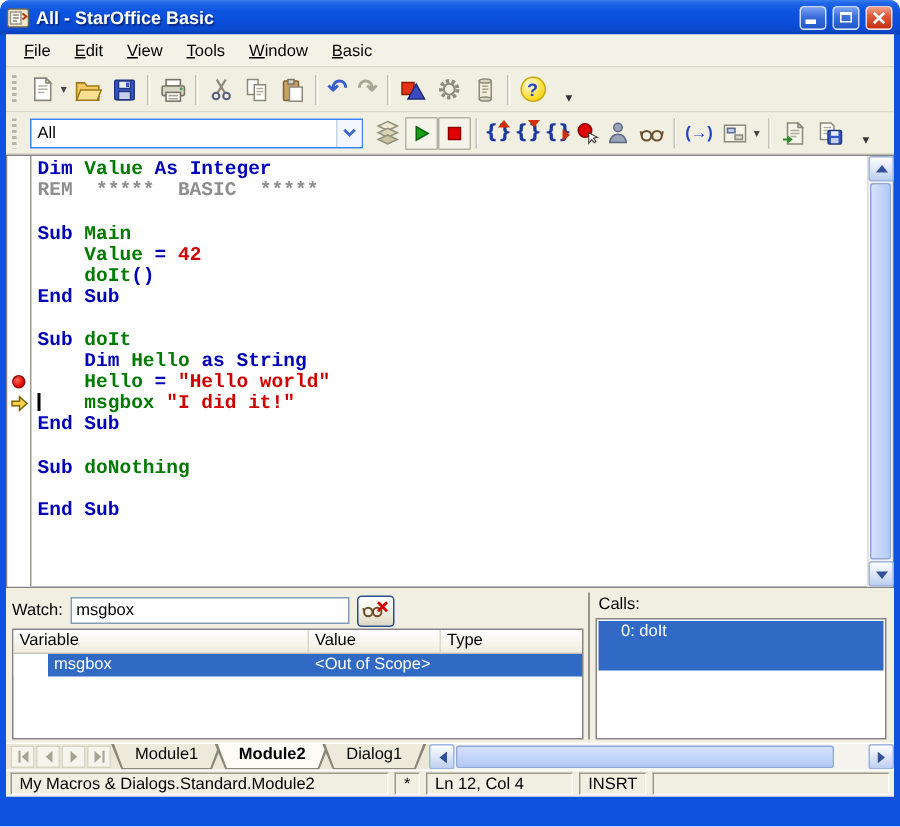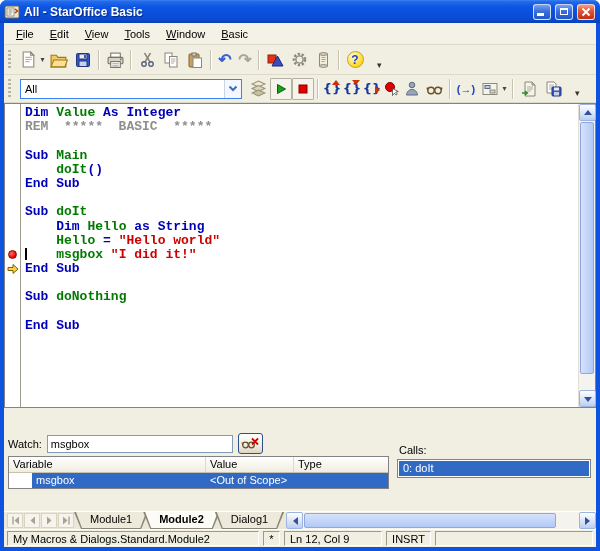--- a/index.html
+++ b/index.html
@@ -15,21 +15,21 @@
   .title-text{color:#fff;font-weight:bold;font-size:12px;flex:1;
     text-shadow:1px 1px 1px #09277E;white-space:nowrap;overflow:hidden;}
   .title-icon{width:16px;height:16px;flex:0 0 16px;}
   .cap-btn{width:18px;height:16px;border:1px solid rgba(255,255,255,.75);border-radius:3px;
     display:flex;align-items:center;justify-content:center;position:relative;}
   .cap-min,.cap-max{background:linear-gradient(180deg,#7AA2F2 0%,#3A6EDC 45%,#2257C8 100%);}
   .cap-close{background:linear-gradient(180deg,#F2A088 0%,#E0583A 40%,#C23010 100%);}
   .glyph-min{position:absolute;left:3px;bottom:3px;width:7px;height:3px;background:#fff;}
   .glyph-max{width:8px;height:7px;border:1px solid #fff;border-top-width:2px;}
 
-  .win-body{flex:1;margin:0 4px 4px;background:#F1EFE2;display:flex;flex-direction:column;min-height:0;min-width:0;}
+  .win-body{flex:1;margin:0 4px 20px;background:#F1EFE2;display:flex;flex-direction:column;min-height:0;min-width:0;}
 
   
   .menubar{height:22px;flex:0 0 22px;display:flex;align-items:center;padding-left:4px;
     background:#F4F2E6;border-bottom:1px solid #DEDACA;}
   .menu-item{display:inline-block;padding:3px 8px;cursor:default;}
   .menu-item::first-letter{text-decoration:underline;}
 
   
   .toolbar{display:flex;align-items:center;background:#F1EFE2;padding:2px 4px 2px 2px;
     border-bottom:1px solid #DEDACA;}
@@ -82,21 +82,21 @@
     background:linear-gradient(180deg,#FDFEFF,#D7E2F6 60%,#BCCEF0);
     display:flex;align-items:center;justify-content:center;}
   .v-thumb{margin:1px 1px;height:252px;border:1px solid #8FA8DC;border-radius:2px;
     background:linear-gradient(90deg,#D6E2FC,#B2C9F6);}
   .hscroll{margin-left:auto;width:310px;height:17px;display:flex;background:#F4F3EE;}
   .h-thumb{margin:1px 1px;width:252px;border:1px solid #8FA8DC;border-radius:2px;
     background:linear-gradient(180deg,#D6E2FC,#B2C9F6);}
   .h-track{flex:1;}
 
   
-  .bottom{height:103px;flex:0 0 103px;display:flex;background:#F1EFE2;padding:3px 2px 2px 4px;align-items:center;}
+  .bottom{height:103px;flex:0 0 103px;display:flex;background:#F1EFE2;padding:3px 2px 2px 4px;}
   .watch-panel{width:381px;flex:0 0 381px;display:flex;flex-direction:column;}
   .watch-row{height:24px;flex:0 0 24px;display:flex;align-items:center;gap:5px;}
   .watch-input{width:186px;height:18px;border:1px solid #7F9DB9;font:11px "Liberation Sans",sans-serif;padding:1px 3px;}
   .watch-btn{width:25px;height:21px;border:1px solid #2F4E8C;border-radius:3px;
     background:linear-gradient(180deg,#FFFFFF,#F1EFE4 55%,#DDD6C4);
     display:flex;align-items:center;justify-content:center;}
   .wtable{flex:1;border:1px solid #848284;background:#fff;display:flex;flex-direction:column;overflow:hidden;}
   .wt-head{height:16px;flex:0 0 16px;display:flex;background:linear-gradient(180deg,#FFFFFF,#F0EDE0);
     border-bottom:1px solid #C5C2B2;}
   .wt-hcell{padding:1px 0 0 4px;border-right:1px solid #DCD9CA;}
@@ -104,21 +104,21 @@
   .wt-row{height:15px;flex:0 0 15px;display:flex;}
   .wt-row.selected .wt-cell{background:#316AC5;color:#fff;}
   .wt-lead{width:23px;flex:0 0 23px;background:#fff;}
   .wt-cell{padding:1px 0 0 4px;}
   .wt-cell.wt-c1b{width:174px;flex:0 0 174px;}
   .bottom-divider{width:8px;flex:0 0 8px;
     background:linear-gradient(90deg,transparent 3px,#9A9788 3px,#9A9788 4px,transparent 4px);}
   .calls-panel{flex:1;display:flex;flex-direction:column;padding-right:3px;}
   .calls-label{height:17px;flex:0 0 17px;padding:2px 0 0 2px;}
   .calls-list{flex:1;border:1px solid #848284;background:#fff;overflow:hidden;padding:1px;}
-  .call-item{height:15px;line-height:14px;padding-left:4px;}
+  .call-item{height:33px;line-height:14px;padding-left:15px;}
   .call-item.selected{background:#316AC5;color:#fff;}
 
   
   .tabrow{height:18px;flex:0 0 18px;display:flex;align-items:center;background:#EBE8D9;
     border-top:1px solid #FFFFFF;padding-left:3px;}
   .nav-btn{width:16px;height:15px;margin-right:1px;border:1px solid #D8D4C4;background:#F6F4EC;
     display:flex;align-items:center;justify-content:center;}
   .tabs{display:flex;margin-left:4px;height:17px;align-self:flex-start;}
   .tab{position:relative;height:17px;padding:1px 16px 0;margin-left:-5px;}
   .tab::before{content:"";position:absolute;inset:0;background:#8A8778;
@@ -367,20 +367,21 @@
           <div class="bp-dot" style="top: 146px;"></div>
           <div class="cur-arrow" style="top: 159.2px;"><svg width="12" height="12" viewBox="0 0 12 12">
               <path d="M1 4.5h5V1.5L11 6 6 10.5V7.5H1z" fill="#FFD24A" stroke="#7A6200"></path>
             </svg></div>
         </div>
       <div class="code">
           <div class="code-line"><span class="tk-k">Dim </span><span class="tk-i">Value </span><span class="tk-k">As Integer</span></div>
           <div class="code-line"><span class="tk-c">REM  *****  BASIC  *****</span></div>
           <div class="code-line"></div>
           <div class="code-line"><span class="tk-k">Sub </span><span class="tk-i">Main</span></div>
+          <div class="code-line"><span class="tk-p">    </span><span class="tk-i">Value </span><span class="tk-o">= </span><span class="tk-l">42</span></div>
           <div class="code-line"><span class="tk-p">    </span><span class="tk-i">doIt</span><span class="tk-o">()</span></div>
           <div class="code-line"><span class="tk-k">End Sub</span></div>
           <div class="code-line"></div>
           <div class="code-line"><span class="tk-k">Sub </span><span class="tk-i">doIt</span></div>
           <div class="code-line"><span class="tk-p">    </span><span class="tk-k">Dim </span><span class="tk-i">Hello </span><span class="tk-k">as String</span></div>
           <div class="code-line"><span class="tk-p">    </span><span class="tk-i">Hello </span><span class="tk-o">= </span><span class="tk-l">"Hello world"</span></div>
           <div class="code-line"><span class="caret"></span><span class="tk-p">    </span><span class="tk-i">msgbox </span><span class="tk-l">"I did it!"</span></div>
           <div class="code-line"><span class="tk-k">End Sub</span></div>
           <div class="code-line"></div>
           <div class="code-line"><span class="tk-k">Sub </span><span class="tk-i">doNothing</span></div>
@@ -481,19 +482,19 @@
           <svg width="6" height="8" viewBox="0 0 6 8">
               <path d="M0 0l5 4-5 4z" fill="#33519B"></path>
             </svg>
         </span>
       </span>
     </div>
 
     <div class="statusbar">
       <span class="sfield sf-path">My Macros &amp; Dialogs.Standard.Module2</span>
       <span class="sfield sf-mod">*</span>
-      <span class="sfield sf-pos">Ln 12, Col 9</span>
+      <span class="sfield sf-pos">Ln 12, Col 4</span>
       <span class="sfield sf-mode">INSRT</span>
       <span class="sfield sf-fill"></span>
     </div>
 
   </div>
 </div>
 
 </body></html>

